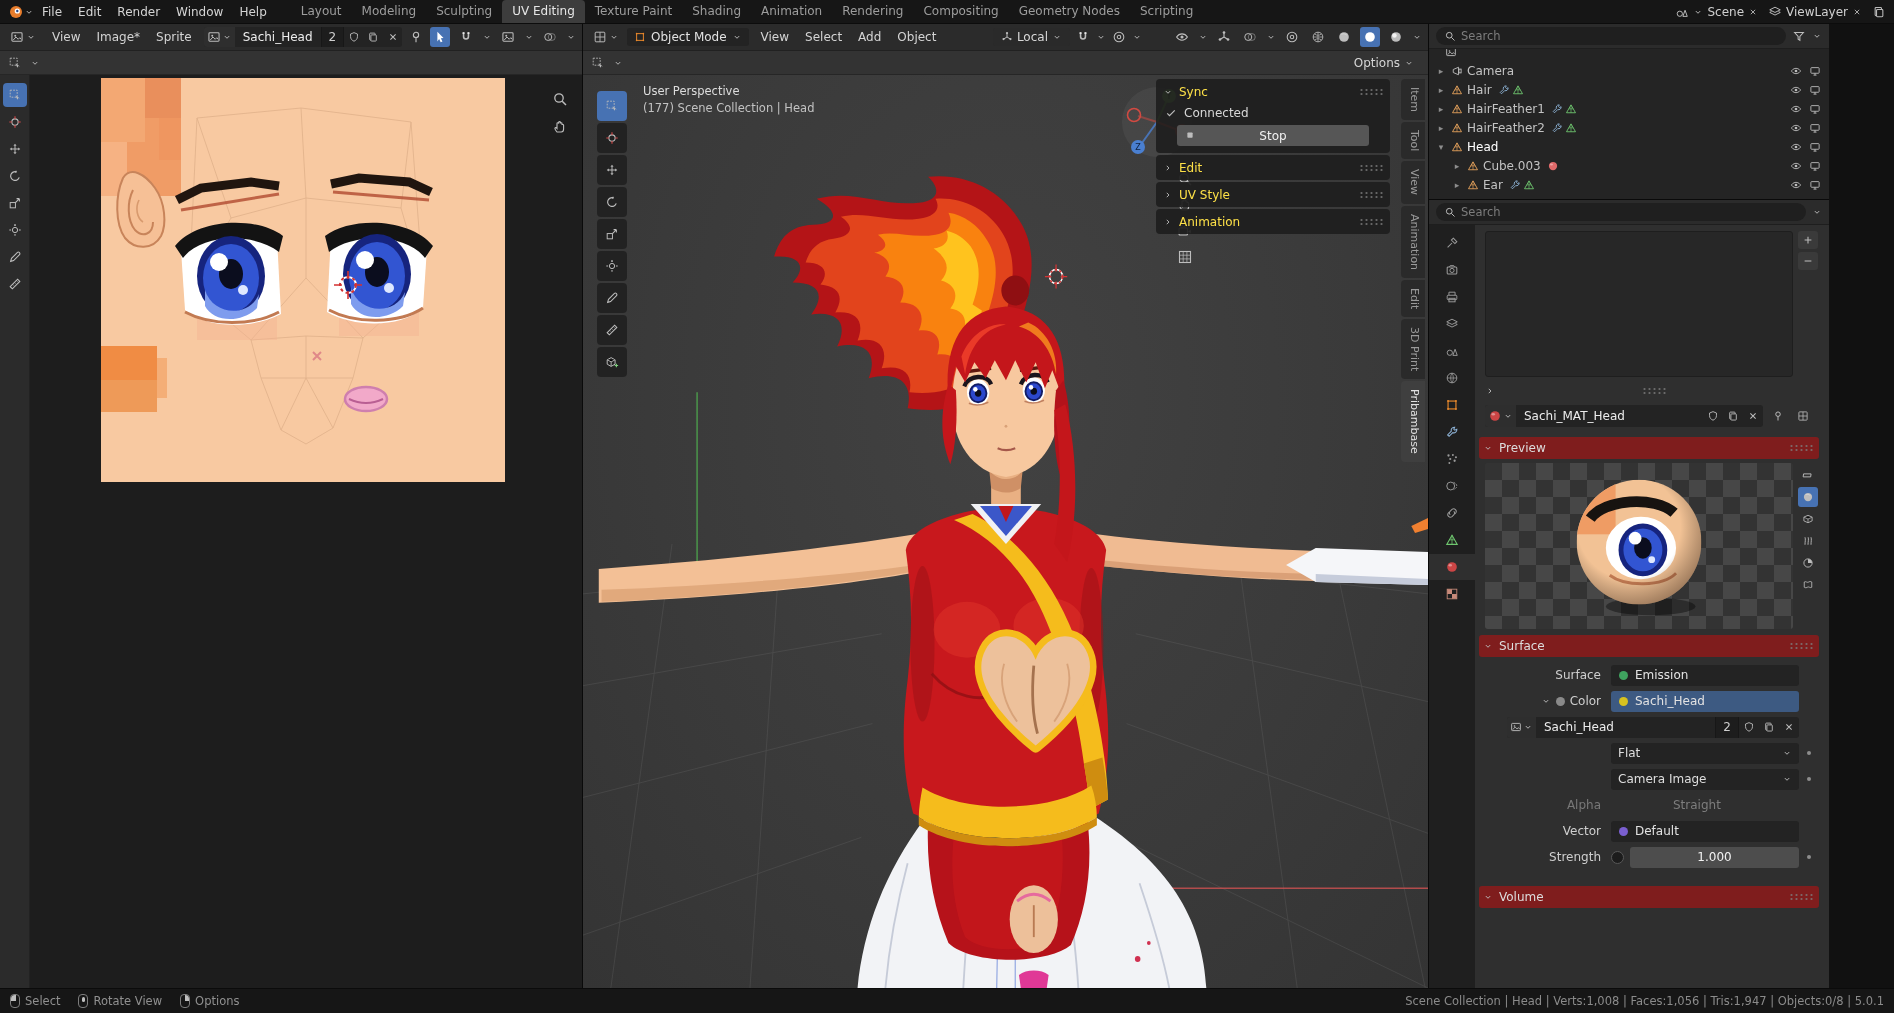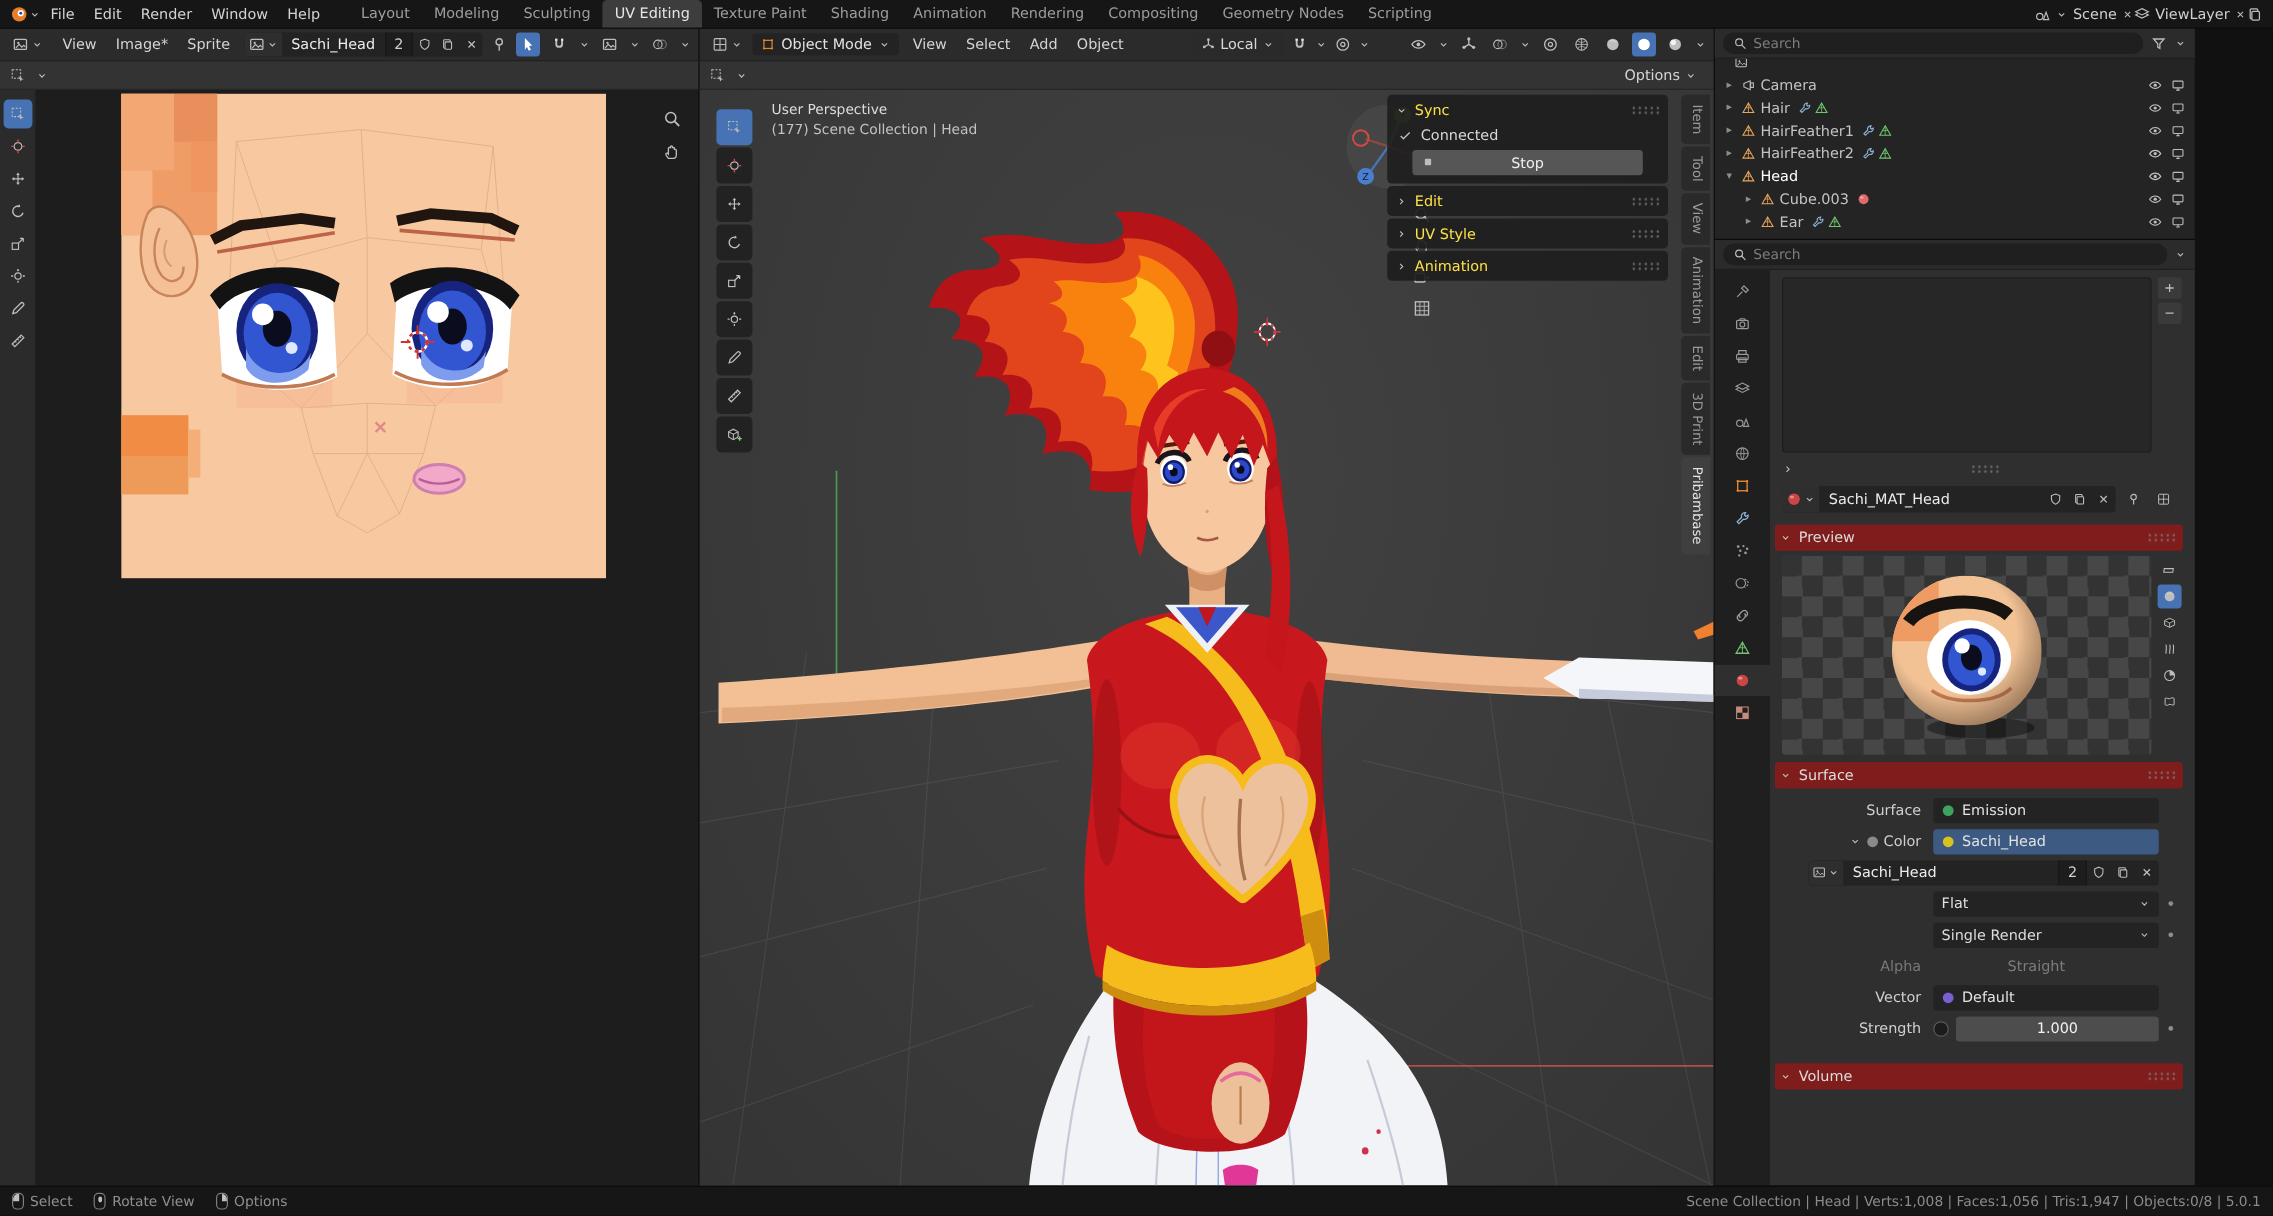--- a/index.html
+++ b/index.html
@@ -15,21 +15,21 @@
   .icon.lg{width:16px;height:16px}
   .icon-btn{display:inline-flex;align-items:center;justify-content:center;width:20px;height:20px;border-radius:3px}
 
   
   .topbar{height:24px;background:#161616;display:flex;align-items:center;padding:0 8px;flex:0 0 auto;border-bottom:1px solid #0c0c0c}
   .menus{display:flex;align-items:center}
   .menu-item{padding:2px 8px;border-radius:3px;color:#d4d4d4;white-space:nowrap}
   .ws-tabs{display:flex;align-items:flex-end;margin-left:16px;height:100%}
   .ws-tab{padding:4px 10px 5px;color:#9d9d9d;white-space:nowrap;font-size:12px;border-radius:4px 4px 0 0}
   .ws-tab.active{background:#3d3d3d;color:#e6e6e6}
-  .tb-right{margin-left:auto;display:flex;gap:0}
+  .tb-right{margin-left:auto;display:flex;gap:10px}
   .tb-widget{display:flex;align-items:center;gap:4px;color:#d0d0d0}
 
   
   .main{flex:1;display:flex;min-height:0}
   .editor{display:flex;flex-direction:column;min-width:0;border-right:1px solid #0a0a0a}
   .uv-editor{width:583px;flex:none}
   .viewport{width:846px;flex:none}
   .right-col{width:400px;flex:none;display:flex;flex-direction:column}
 
   .ed-header{height:27px;background:#2b2b2b;display:flex;align-items:center;padding:0 6px;gap:4px;border-bottom:1px solid #212121;flex:none}
@@ -1666,21 +1666,21 @@
                   <div class="decor">
                     <i></i>
                   </div>
                 </div>
                 <div class="prop-row">
                   <div class="prop-label">
                     <span></span>
                   </div>
                   <div class="wcol">
                     <div class="widget dropdown">
-                      <span class="lab">Single Render</span>
+                      <span class="lab">Camera Image</span>
                       <span class="icon xs">
                         <svg viewBox="0 0 16 16">
                           <path d="M4.5 6.5L8 10l3.5-3.5" fill="none" stroke="currentColor" stroke-width="1.5"></path>
                         </svg>
                       </span>
                     </div>
                   </div>
                   <div class="decor">
                     <i></i>
                   </div>

